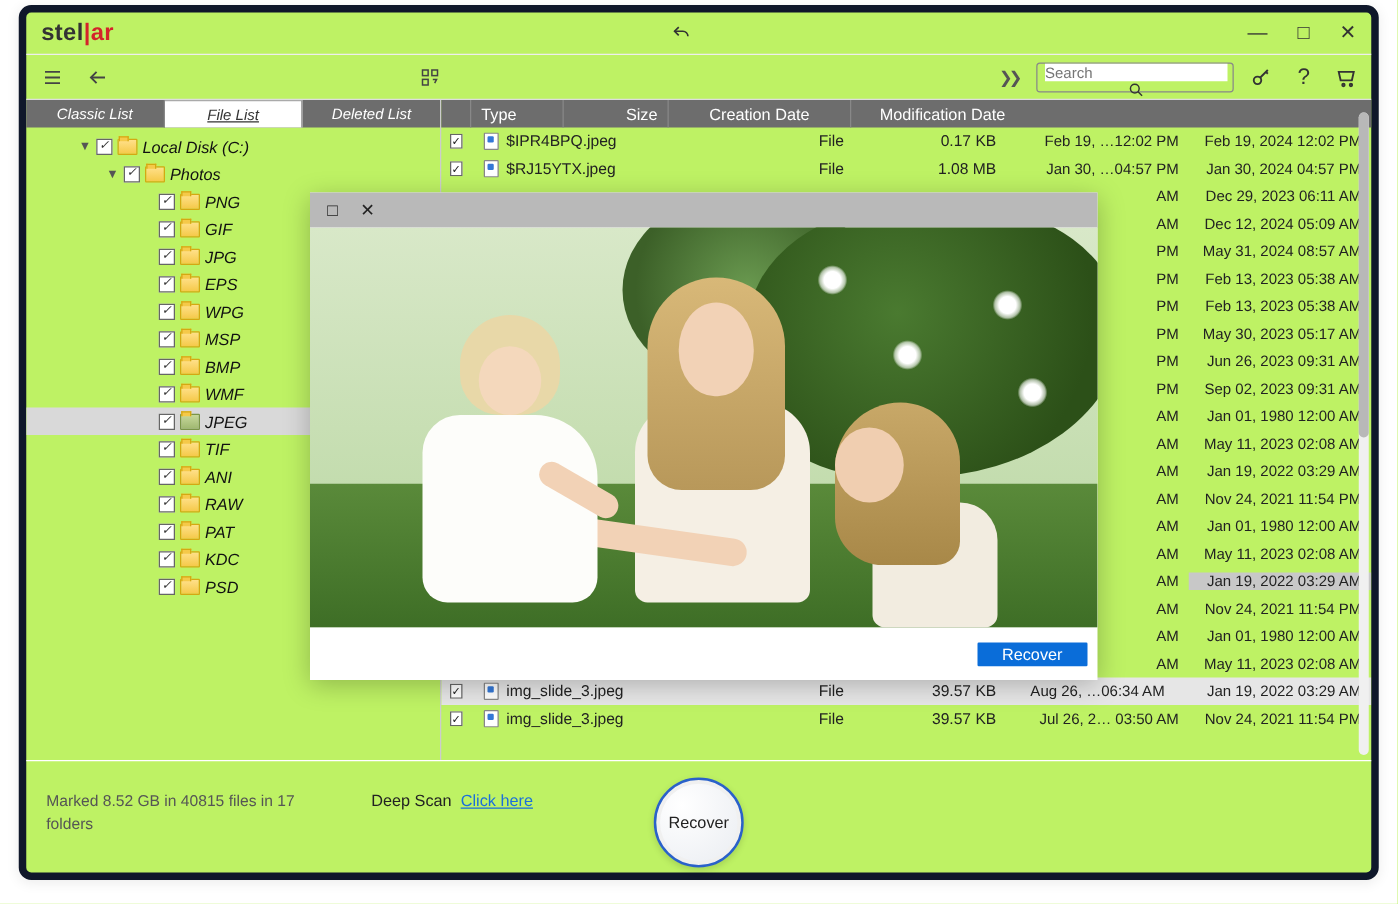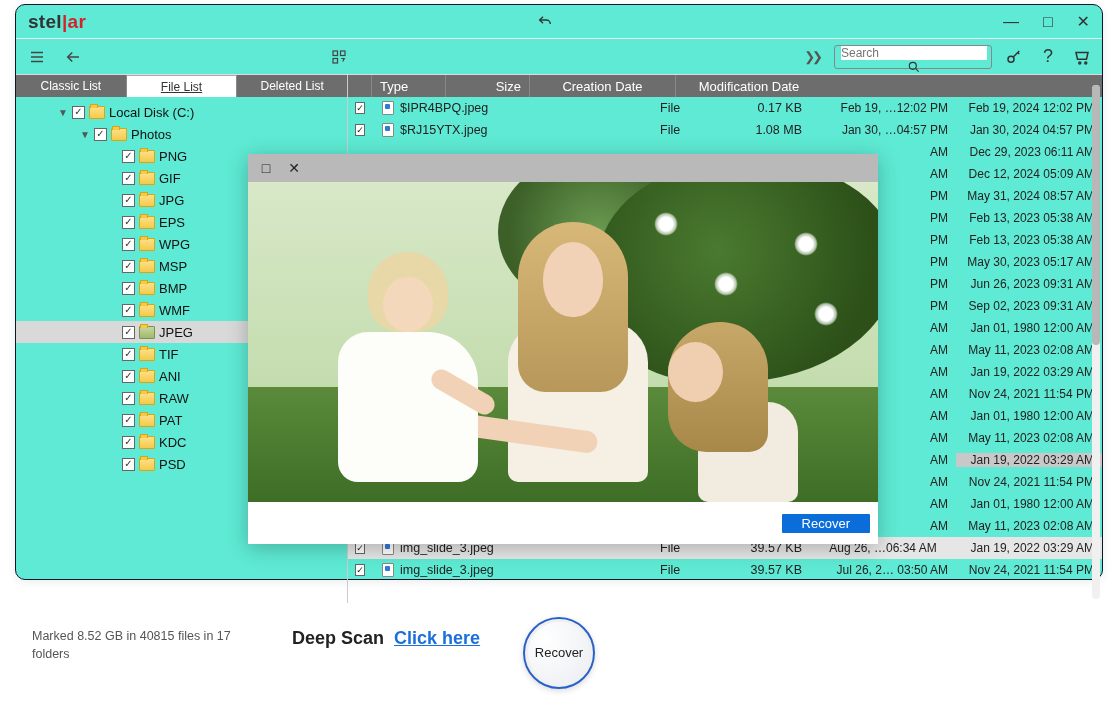--- a/index.html
+++ b/index.html
@@ -1,18 +1,18 @@
 <!DOCTYPE html>
 <html><head>
   <meta charset="utf-8">
   <style>
     * { margin: 0; padding: 0; box-sizing: border-box; }
     body { font-family: Arial, sans-serif; font-size: 13px; background: #fff; color: #333; width: 1118px; height: 723px; overflow: hidden; position: relative; }
     
-    .window { width: 1088px; height: 576px; margin: 4px auto 0; border: 1px solid #0f172a; border-radius: 10px; box-shadow: 0 2px 10px rgba(0,0,0,0.08); position: relative; background: #5eead4; }
+    .window { width: 1088px; height: 700px; margin: 4px auto 0; border: 6px solid #0f172a; border-radius: 10px; box-shadow: 0 2px 10px rgba(0,0,0,0.08); position: relative; background: #bef264; }
     
     .titlebar { display: flex; align-items: center; height: 34px; padding: 0 12px; border-bottom: 1px solid #eee; }
     .logo { font-size: 19px; font-weight: 600; letter-spacing: 0.3px; }
     .logo .red { color: #D4232A; }
     .title-center { flex: 1; text-align: center; color: #333; font-size: 14px; display: flex; align-items: center; justify-content: center; gap: 6px; }
     .title-center svg { width: 16px; height: 16px; }
     .win-controls { display: flex; gap: 24px; font-size: 16px; color: #333; }
     .win-controls span { cursor: pointer; line-height: 1; }
     
     .toolbar { display: flex; align-items: center; height: 36px; padding: 0 8px; border-bottom: 1px solid #ddd; gap: 10px; }
@@ -21,21 +21,21 @@
     .tb-spacer { flex: 1; }
     .tb-spacer2 { width: 220px; }
     .chev-right { font-size: 13px; color: #555; margin-right: 4px; cursor: pointer; letter-spacing: -3px; }
     .search-box { display: flex; align-items: center; width: 158px; height: 24px; border: 1px solid #888; border-radius: 3px; padding: 0 4px 0 6px; flex-direction: column; }
     .search-box input { border: none; outline: none; width: 100%; font-size: 12px; }
     .search-box span svg { width: 14px; height: 14px; }
     .tb-icon { width: 24px; height: 24px; display: flex; align-items: center; justify-content: center; cursor: pointer; font-size: 18px; color: #333; }
     
     .content { display: flex; height: 528px; }
     
-    .sidebar { width: 332px; border-right: 1px solid #ccc; display: flex; flex-direction: column; }
+    .sidebar { width: 332px; border-right: 1px solid #ccc; display: flex; flex-direction: column; font-style: italic; }
     .sb-tabs { display: flex; height: 22px; background: #6d6d6d; color: #fff; font-size: 12px; }
     .sb-tab { flex: 1; display: flex; align-items: center; justify-content: center; cursor: pointer; border-right: 1px solid #888; }
     .sb-tab:last-child { border-right: none; }
     .sb-tab.active { background: #fff; color: #333; border-top: 1px solid #aaa; text-decoration: underline; }
     
     .tree { flex: 1; overflow-y: auto; padding: 4px 0; font-size: 13px; color: #111; }
     .tree-node { display: flex; align-items: center; height: 22px; padding: 0 4px; gap: 4px; cursor: default; }
     .tree-node .arrow { width: 10px; font-size: 10px; text-align: center; color: #555; }
     .tree-node .cb { width: 13px; height: 13px; border: 1px solid #666; display: flex; align-items: center; justify-content: center; font-size: 10px; color: #333; background: #fff; cursor: pointer; line-height: 1; }
     .tree-node .folder-icon { width: 16px; height: 13px; background: linear-gradient(#FFE08A, #F5C949); border: 1px solid #D4A812; border-radius: 1px; position: relative; }
@@ -64,21 +64,21 @@
     .fp-row .col-chk { display: flex; justify-content: center; }
     .fp-row .cb { width: 12px; height: 12px; border: 1px solid #666; display: flex; align-items: center; justify-content: center; font-size: 9px; background: #fff; cursor: pointer; line-height: 1; }
     .fp-row .file-icon { display:inline-block; width: 12px; height: 14px; border: 1px solid #888; border-radius: 1px; margin-right: 6px; position: relative; vertical-align: middle; background: #fff; }
     .fp-row .file-icon::before { content:''; position:absolute; top:2px; left:2px; width:5px; height:5px; background:#3478d6; border-radius:1px; }
     .fp-row .col-name { padding-left: 10px; }
     .fp-row .col-size { text-align: right; }
     .fp-row .col-date { text-align: right; font-size: 12px; }
 
     .footer { height: 98px; border-top: 1px solid #fff; padding: 14px 16px 0; display: flex; align-items: flex-start; gap: 40px; position: relative; }
     .footer .marked { color: #555; font-size: 12.5px; width: 220px; line-height: 1.4; padding-top: 10px; }
-    .footer .deepscan { font-size: 18px; color: #222; padding-top: 10px; font-weight: bold; }
+    .footer .deepscan { font-size: 13px; color: #222; padding-top: 10px; }
     .footer .deepscan a { color: #1a6fdc; text-decoration: underline; cursor: pointer; }
     .recover-btn { position: absolute; left: 50%; top: 50%; transform: translate(-50%, -50%); width: 72px; height: 72px; border-radius: 50%; border: 2.5px solid #2a61c9; background: radial-gradient(circle at 30% 30%, #fff, #e9ecf1); display: flex; align-items: center; justify-content: center; font-size: 13px; color: #222; cursor: pointer; box-shadow: 0 2px 6px rgba(0,0,0,0.15), inset 0 0 0 3px #f0f0f0; }
 
     
     .preview { position: absolute; left: 248px; top: 154px; width: 630px; background: #fff; box-shadow: 0 4px 20px rgba(0,0,0,0.25); z-index: 50; }
     .pv-titlebar { height: 28px; background: #b9b9b9; display: flex; align-items: center; padding: 0 4px; color: #222; font-size: 13px; }
     .pv-title { flex: 1; text-align: center; }
     .pv-ctrl { width: 28px; text-align: center; cursor: pointer; font-size: 14px; }
     .pv-image { width: 100%; height: 320px; background: linear-gradient(rgba(0,0,0,0.02), rgba(0,0,0,0.02)); position: relative; overflow: hidden; }
     .pv-footer { height: 42px; display: flex; align-items: center; justify-content: flex-end; padding: 0 8px; }

